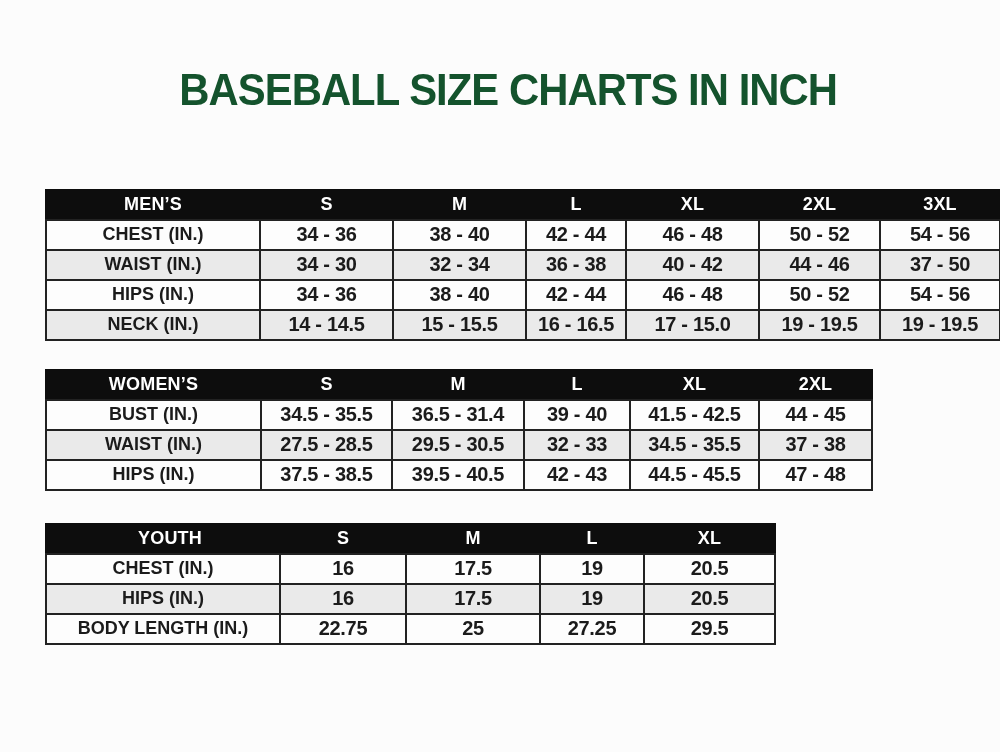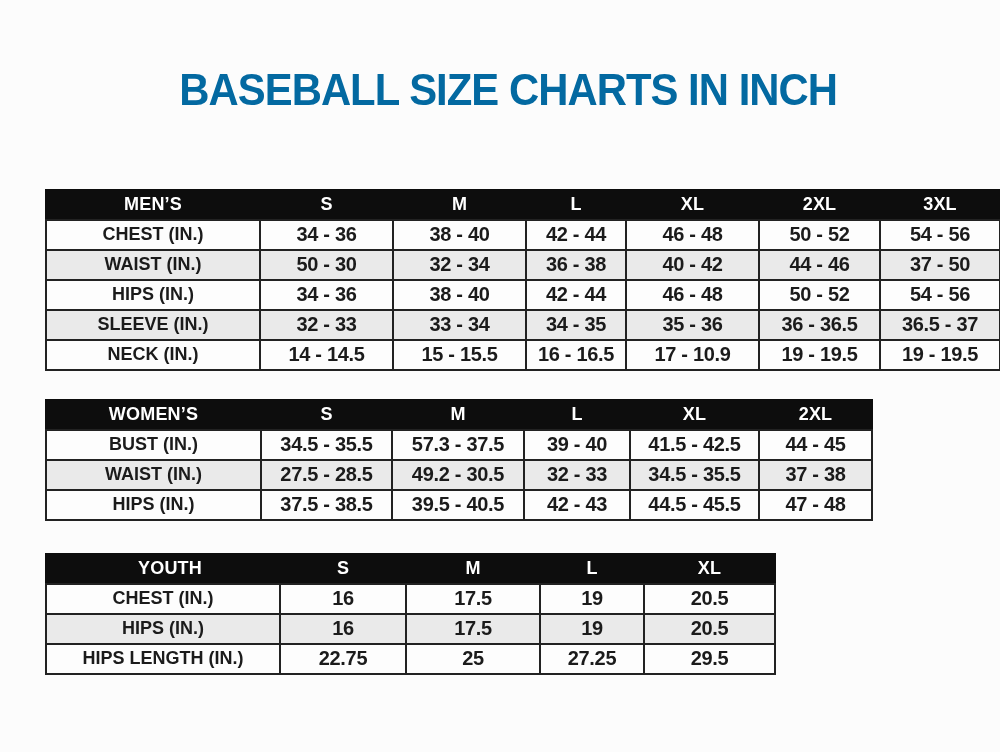--- a/index.html
+++ b/index.html
@@ -19,21 +19,21 @@
     color:var(--text);
     overflow:hidden;
   }
   .title{
     margin:64px 0 0 16px;
     text-align:center;
     font-size:44px;
     font-weight:bold;
     letter-spacing:-1px;
     line-height:1.2;
-    color:#0369a1;
+    color:#14532d;
     white-space:nowrap;
   }
   .title .squeeze{
     display:inline-block;
     transform:scaleX(0.95);
     transform-origin:center;
   }
   table.size-table{
     border-collapse:collapse;
     table-layout:fixed;
@@ -109,51 +109,42 @@
           <td class="label-cell">CHEST (IN.)</td>
           <td class="value-cell">34 - 36</td>
           <td class="value-cell">38 - 40</td>
           <td class="value-cell">42 - 44</td>
           <td class="value-cell">46 - 48</td>
           <td class="value-cell">50 - 52</td>
           <td class="value-cell">54 - 56</td>
         </tr>
         <tr>
           <td class="label-cell">WAIST (IN.)</td>
-          <td class="value-cell">50 - 30</td>
+          <td class="value-cell">34 - 30</td>
           <td class="value-cell">32 - 34</td>
           <td class="value-cell">36 - 38</td>
           <td class="value-cell">40 - 42</td>
           <td class="value-cell">44 - 46</td>
           <td class="value-cell">37 - 50</td>
         </tr>
         <tr>
           <td class="label-cell">HIPS (IN.)</td>
           <td class="value-cell">34 - 36</td>
           <td class="value-cell">38 - 40</td>
           <td class="value-cell">42 - 44</td>
           <td class="value-cell">46 - 48</td>
           <td class="value-cell">50 - 52</td>
           <td class="value-cell">54 - 56</td>
         </tr>
         <tr>
-          <td class="label-cell">SLEEVE (IN.)</td>
-          <td class="value-cell">32 - 33</td>
-          <td class="value-cell">33 - 34</td>
-          <td class="value-cell">34 - 35</td>
-          <td class="value-cell">35 - 36</td>
-          <td class="value-cell">36 - 36.5</td>
-          <td class="value-cell">36.5 - 37</td>
-        </tr>
-        <tr>
           <td class="label-cell">NECK (IN.)</td>
           <td class="value-cell">14 - 14.5</td>
           <td class="value-cell">15 - 15.5</td>
           <td class="value-cell">16 - 16.5</td>
-          <td class="value-cell">17 - 10.9</td>
+          <td class="value-cell">17 - 15.0</td>
           <td class="value-cell">19 - 19.5</td>
           <td class="value-cell">19 - 19.5</td>
         </tr>
       </tbody>
     </table>
 
   <table class="size-table t-womens">
       <thead>
         <tr>
           <th>WOMEN’S</th>
@@ -161,29 +152,29 @@
           <th>M</th>
           <th>L</th>
           <th>XL</th>
           <th>2XL</th>
         </tr>
       </thead>
       <tbody>
         <tr>
           <td class="label-cell">BUST (IN.)</td>
           <td class="value-cell">34.5 - 35.5</td>
-          <td class="value-cell">57.3 - 37.5</td>
+          <td class="value-cell">36.5 - 31.4</td>
           <td class="value-cell">39 - 40</td>
           <td class="value-cell">41.5 - 42.5</td>
           <td class="value-cell">44 - 45</td>
         </tr>
         <tr>
           <td class="label-cell">WAIST (IN.)</td>
           <td class="value-cell">27.5 - 28.5</td>
-          <td class="value-cell">49.2 - 30.5</td>
+          <td class="value-cell">29.5 - 30.5</td>
           <td class="value-cell">32 - 33</td>
           <td class="value-cell">34.5 - 35.5</td>
           <td class="value-cell">37 - 38</td>
         </tr>
         <tr>
           <td class="label-cell">HIPS (IN.)</td>
           <td class="value-cell">37.5 - 38.5</td>
           <td class="value-cell">39.5 - 40.5</td>
           <td class="value-cell">42 - 43</td>
           <td class="value-cell">44.5 - 45.5</td>
@@ -211,21 +202,21 @@
           <td class="value-cell">20.5</td>
         </tr>
         <tr>
           <td class="label-cell">HIPS (IN.)</td>
           <td class="value-cell">16</td>
           <td class="value-cell">17.5</td>
           <td class="value-cell">19</td>
           <td class="value-cell">20.5</td>
         </tr>
         <tr>
-          <td class="label-cell">HIPS LENGTH (IN.)</td>
+          <td class="label-cell">BODY LENGTH (IN.)</td>
           <td class="value-cell">22.75</td>
           <td class="value-cell">25</td>
           <td class="value-cell">27.25</td>
           <td class="value-cell">29.5</td>
         </tr>
       </tbody>
     </table>
 </div>
 
 </body></html>

